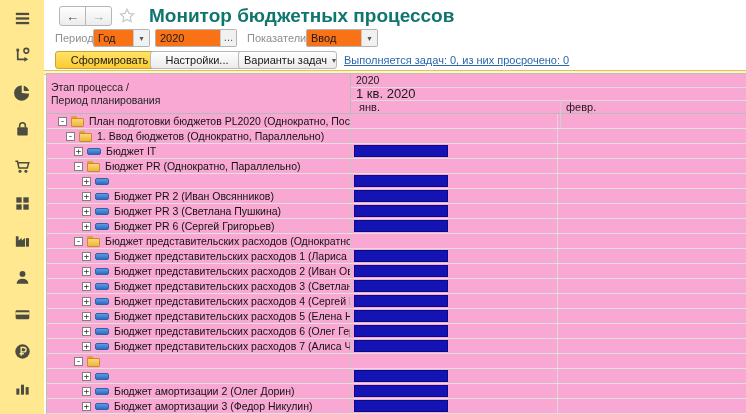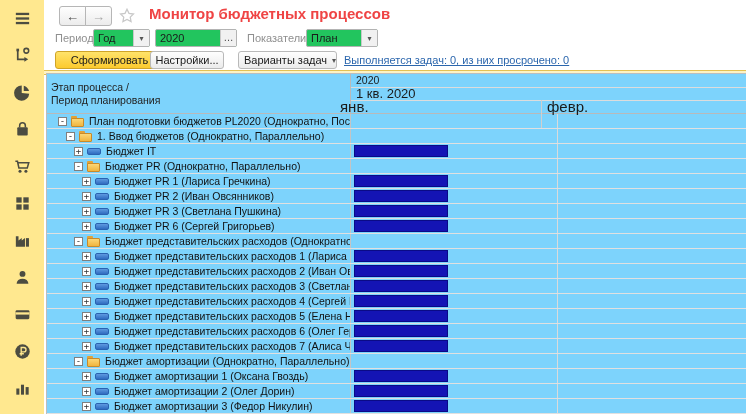--- a/index.html
+++ b/index.html
@@ -12,54 +12,54 @@
   .side-ic{width:21px;height:21px;display:flex;align-items:center;justify-content:center;cursor:pointer;}
   .side-ic svg{width:19px;height:19px;}
 
   
   .navgroup{position:absolute;left:59px;top:6px;display:flex;}
   .navbtn{width:27px;height:20px;border:1px solid #b6b6b6;background:linear-gradient(#fefefe,#ececec);
           display:flex;align-items:center;justify-content:center;font-size:13px;font-weight:bold;box-sizing:border-box;}
   .navbtn.back{border-radius:3px 0 0 3px;color:#4a4a4a;}
   .navbtn.fwd{border-radius:0 3px 3px 0;margin-left:-1px;color:#a8a8a8;}
   .star{position:absolute;left:118px;top:7px;width:18px;height:18px;cursor:pointer;}
-  .ptitle{position:absolute;left:149px;top:5px;font-size:15px;font-weight:bold;color:#ef4444;}
+  .ptitle{position:absolute;left:149px;top:5px;font-size:19px;font-weight:bold;color:#0f766e;}
 
   
   .flabel{position:absolute;top:29px;height:18px;line-height:18px;color:#8f8f8f;}
-  .ctrl{position:absolute;top:29px;height:18px;border:1px solid #b3b3b3;background:#22c55e;
+  .ctrl{position:absolute;top:29px;height:18px;border:1px solid #b3b3b3;background:#f97316;
         display:flex;align-items:stretch;box-sizing:border-box;border-radius:2px;}
   .ctrl .val{flex:1;line-height:16px;padding:0 4px;white-space:nowrap;overflow:hidden;}
   .ctrl .adorn{width:15px;border-left:1px solid #c9c9c9;background:#f1f1f1;display:flex;align-items:center;justify-content:center;color:#555;font-size:8px;cursor:pointer;}
   .ctrl .adorn.dots{font-size:10px;line-height:8px;color:#444;}
 
   
   .btn{position:absolute;top:51px;height:18px;border:1px solid #b9b9b9;border-radius:3px;
        background:linear-gradient(#fefefe,#ebebeb);display:flex;align-items:center;justify-content:center;
        padding:0 8px;box-sizing:border-box;cursor:pointer;white-space:nowrap;}
   .btn.primary{background:linear-gradient(#ffe36a,#fcca2e);border-color:#cfa428;}
   .btn .caret{font-size:8px;color:#555;margin-left:5px;}
   .btn .bicon{width:13px;height:13px;margin-right:5px;}
   .tasklink{position:absolute;left:344px;top:51px;height:18px;line-height:18px;color:#2b66ad;text-decoration:underline;cursor:pointer;white-space:nowrap;}
 
   
   .sep{position:absolute;left:44px;right:0;top:70px;height:3px;
        border-top:1px solid #e3c153;border-bottom:1px solid #e3c153;background:#fdf3c4;}
 
   
-  .table{position:absolute;left:46px;top:73px;right:0;bottom:0;border-left:1px solid #bdbdbd;border-top:1px solid #bdbdbd;overflow:hidden;background:#7dd3fc;}
+  .table{position:absolute;left:46px;top:73px;right:0;bottom:0;border-left:1px solid #bdbdbd;border-top:1px solid #bdbdbd;overflow:hidden;background:#f9a8d4;}
   .thead{position:relative;height:40px;border-bottom:1px solid #b9b9b9;box-sizing:border-box;}
   .corner{position:absolute;left:0;top:0;width:304px;height:40px;border-right:1px solid #b9b9b9;
           box-sizing:border-box;display:flex;flex-direction:column;justify-content:center;padding-left:4px;
           font-size:10.5px;line-height:13px;color:#222;}
   .hy{position:absolute;left:304px;right:0;top:0;height:13px;line-height:13px;padding-left:5px;
       border-bottom:1px solid #dcdcdc;font-size:10.5px;}
   .hq{position:absolute;left:304px;right:0;top:13px;height:13px;line-height:13px;padding-left:5px;
       border-bottom:1px solid #dcdcdc;font-size:13px;}
-  .hm{position:absolute;left:288px;right:0;top:26px;height:28px;display:flex;font-size:15px;}
+  .hm{position:absolute;left:307px;right:0;top:26px;height:28px;display:flex;font-size:11px;}
   .hm .m1{width:207px;padding-left:5px;line-height:14px;border-right:1px solid #cfcfcf;box-sizing:border-box;}
   .hm .m2{flex:1;padding-left:5px;line-height:14px;}
 
   .trow{display:flex;height:15px;box-sizing:border-box;border-bottom:1px solid #e0e0e0;}
   .cell-label{width:304px;box-sizing:border-box;border-right:1px solid #c4c4c4;display:flex;align-items:center;overflow:hidden;white-space:nowrap;cursor:default;}
   .cell-month{position:relative;box-sizing:border-box;}
   .cell-month.jan{width:207px;border-right:1px solid #dadada;}
   .cell-month.feb{flex:1;}
   .expander{width:9px;height:9px;box-sizing:border-box;border:1px solid #7f7f7f;background:#fff;
             display:inline-flex;align-items:center;justify-content:center;font-size:9px;line-height:7px;
@@ -175,28 +175,28 @@
   <div class="ctrl" style="left:93px;width:57px">
     <span class="val">Год</span>
     <span class="adorn">▾</span>
   </div>
   <div class="ctrl" style="left:155px;width:82px">
     <span class="val">2020</span>
     <span class="adorn dots">…</span>
   </div>
   <span class="flabel" style="left:247px">Показатели:</span>
   <div class="ctrl" style="left:306px;width:72px">
-    <span class="val">План</span>
+    <span class="val">Ввод</span>
     <span class="adorn">▾</span>
   </div>
 
   <div class="btn primary" style="left:55px;width:109px">
       <span>Сформировать</span>
     </div>
-  <div class="btn" style="left:150px;width:74px">
+  <div class="btn" style="left:150px;width:94px">
       <span>Настройки...</span>
     </div>
   <div class="btn" style="left:238px;width:99px">
     <svg class="bicon" viewBox="0 0 14 14">
         <rect x="1" y="1" width="8" height="8" fill="#fff" stroke="#9a9a9a"></rect>
         <rect x="5" y="5" width="8" height="8" fill="#f0a73e" stroke="#c07f1f"></rect>
       </svg>
     <span>Варианты задач</span>
     <span class="caret">▾</span>
   </div>
@@ -253,21 +253,20 @@
             <span class="rowicon folder-icon"></span>
             <span class="rowlabel">Бюджет PR (Однократно, Параллельно)</span>
           </div>
           <div class="cell-month jan"></div>
           <div class="cell-month feb"></div>
         </div>
         <div class="trow">
           <div class="cell-label" style="padding-left: 35px;">
             <span class="expander">+</span>
             <span class="rowicon task-icon"></span>
-            <span class="rowlabel">Бюджет PR 1 (Лариса Гречкина)</span>
           </div>
           <div class="cell-month jan">
             <div class="gantt-bar"></div>
           </div>
           <div class="cell-month feb"></div>
         </div>
         <div class="trow">
           <div class="cell-label" style="padding-left: 35px;">
             <span class="expander">+</span>
             <span class="rowicon task-icon"></span>
@@ -383,30 +382,28 @@
           </div>
           <div class="cell-month jan">
             <div class="gantt-bar"></div>
           </div>
           <div class="cell-month feb"></div>
         </div>
         <div class="trow">
           <div class="cell-label" style="padding-left: 27px;">
             <span class="expander">-</span>
             <span class="rowicon folder-icon"></span>
-            <span class="rowlabel">Бюджет амортизации (Однократно, Параллельно)</span>
           </div>
           <div class="cell-month jan"></div>
           <div class="cell-month feb"></div>
         </div>
         <div class="trow">
           <div class="cell-label" style="padding-left: 35px;">
             <span class="expander">+</span>
             <span class="rowicon task-icon"></span>
-            <span class="rowlabel">Бюджет амортизации 1 (Оксана Гвоздь)</span>
           </div>
           <div class="cell-month jan">
             <div class="gantt-bar"></div>
           </div>
           <div class="cell-month feb"></div>
         </div>
         <div class="trow">
           <div class="cell-label" style="padding-left: 35px;">
             <span class="expander">+</span>
             <span class="rowicon task-icon"></span>

